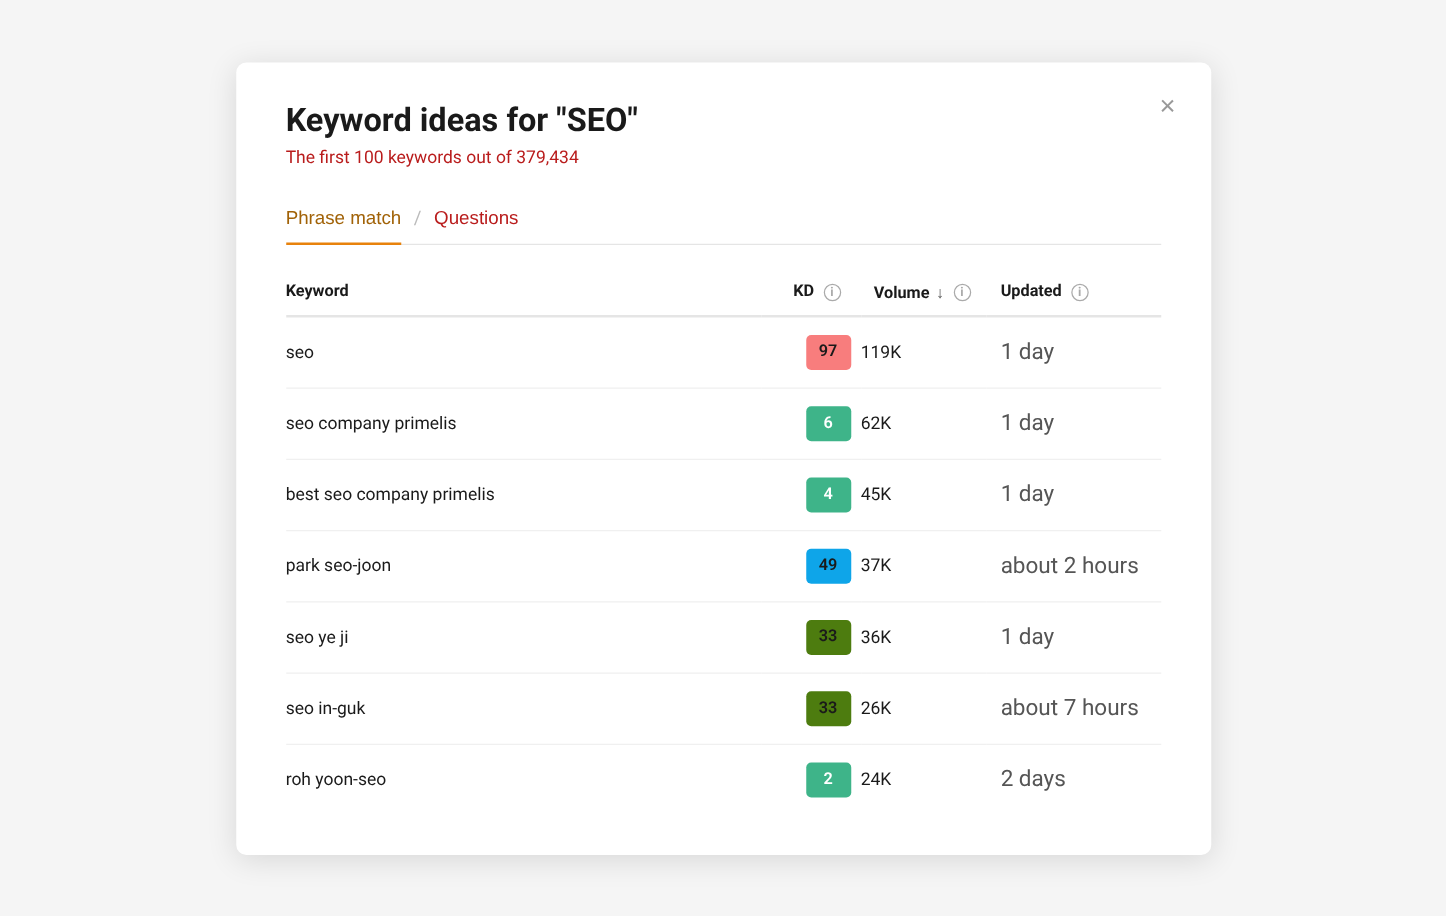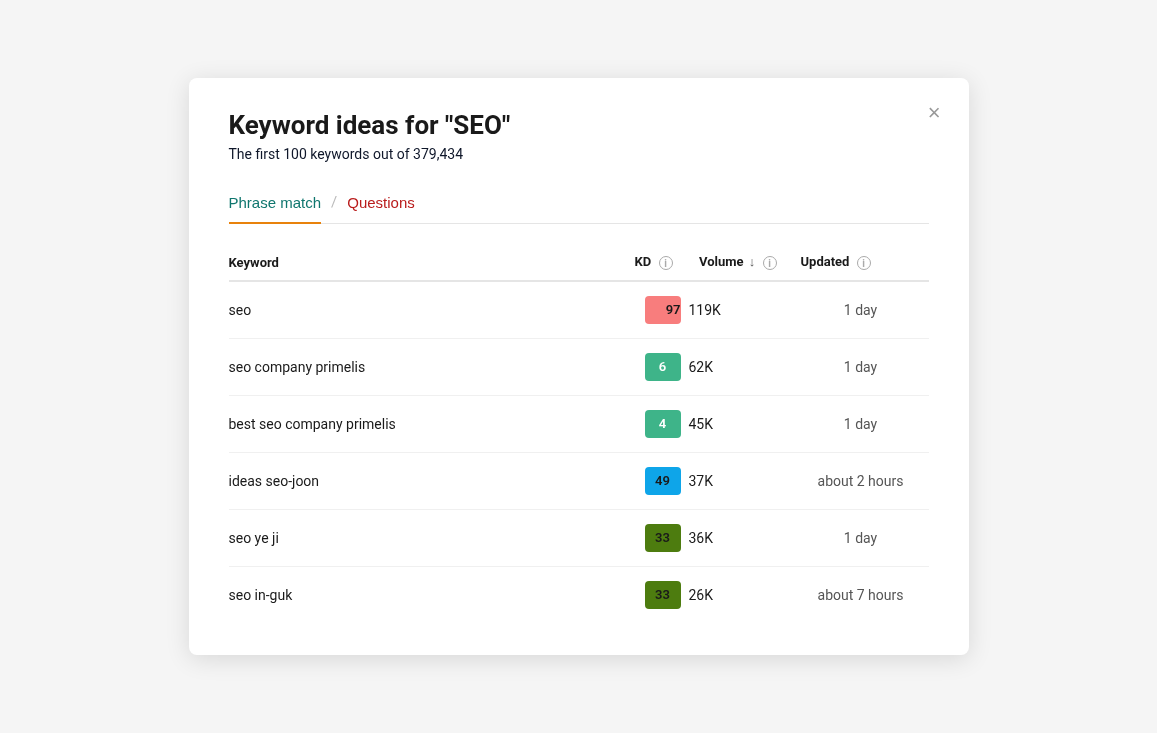--- a/index.html
+++ b/index.html
@@ -41,21 +41,21 @@
 
     .title {
       font-size: 26px;
       font-weight: 700;
       color: #1a1a1a;
       margin-bottom: 6px;
     }
 
     .subtitle {
       font-size: 14px;
-      color: #0f172a;
+      color: #b91c1c;
       margin-bottom: 24px;
     }
 
     .tabs {
       display: flex;
       align-items: center;
       gap: 0;
       margin-bottom: 20px;
       border-bottom: 1px solid #e5e5e5;
     }
@@ -64,21 +64,21 @@
       font-size: 15px;
       font-weight: 500;
       padding: 8px 0 12px 0;
       cursor: pointer;
       border: none;
       background: none;
       position: relative;
     }
 
     .tab.active {
-      color: #0f766e;
+      color: #a16207;
     }
 
     .tab.active::after {
       content: '';
       position: absolute;
       bottom: -1px;
       left: 0;
       right: 0;
       height: 2px;
       background: #e8820c;
@@ -176,38 +176,37 @@
       padding-right: 8px;
     }
 
     td.volume-col {
       padding-right: 12px;
       font-size: 14px;
     }
 
     td.updated-col {
       padding-left: 12px;
-      font-size: 14px;
+      font-size: 18px;
       color: #555;
-      text-align: center;
     }
 
     .kd-badge {
       display: inline-block;
       width: 36px;
       height: 28px;
       border-radius: 4px;
       text-align: center;
       line-height: 28px;
       font-size: 13px;
       font-weight: 600;
       color: #1a1a1a;
     }
 
-    .kd-red { background: #f87d7d; text-align: right; }
+    .kd-red { background: #f87d7d; }
     .kd-green-dark { background: #3eb489; color: #fff; }
     .kd-yellow { background: #0ea5e9; }
     .kd-yellow-light { background: #4d7c0f; }
   </style>
 </head>
 <body>
 
 <div class="modal">
   <button class="close-btn">×</button>
 
@@ -254,32 +253,38 @@
           <td class="volume-col">62K</td>
           <td class="updated-col">1 day</td>
         </tr>
         <tr>
           <td class="keyword-col">best seo company primelis</td>
           <td class="kd-col"><span class="kd-badge kd-green-dark">4</span></td>
           <td class="volume-col">45K</td>
           <td class="updated-col">1 day</td>
         </tr>
         <tr>
-          <td class="keyword-col">ideas seo-joon</td>
+          <td class="keyword-col">park seo-joon</td>
           <td class="kd-col"><span class="kd-badge kd-yellow">49</span></td>
           <td class="volume-col">37K</td>
           <td class="updated-col">about 2 hours</td>
         </tr>
         <tr>
           <td class="keyword-col">seo ye ji</td>
           <td class="kd-col"><span class="kd-badge kd-yellow-light">33</span></td>
           <td class="volume-col">36K</td>
           <td class="updated-col">1 day</td>
         </tr>
         <tr>
           <td class="keyword-col">seo in-guk</td>
           <td class="kd-col"><span class="kd-badge kd-yellow-light">33</span></td>
           <td class="volume-col">26K</td>
           <td class="updated-col">about 7 hours</td>
         </tr>
+        <tr>
+          <td class="keyword-col">roh yoon-seo</td>
+          <td class="kd-col"><span class="kd-badge kd-green-dark">2</span></td>
+          <td class="volume-col">24K</td>
+          <td class="updated-col">2 days</td>
+        </tr>
       </tbody>
   </table>
 </div>
 
 </body></html>

